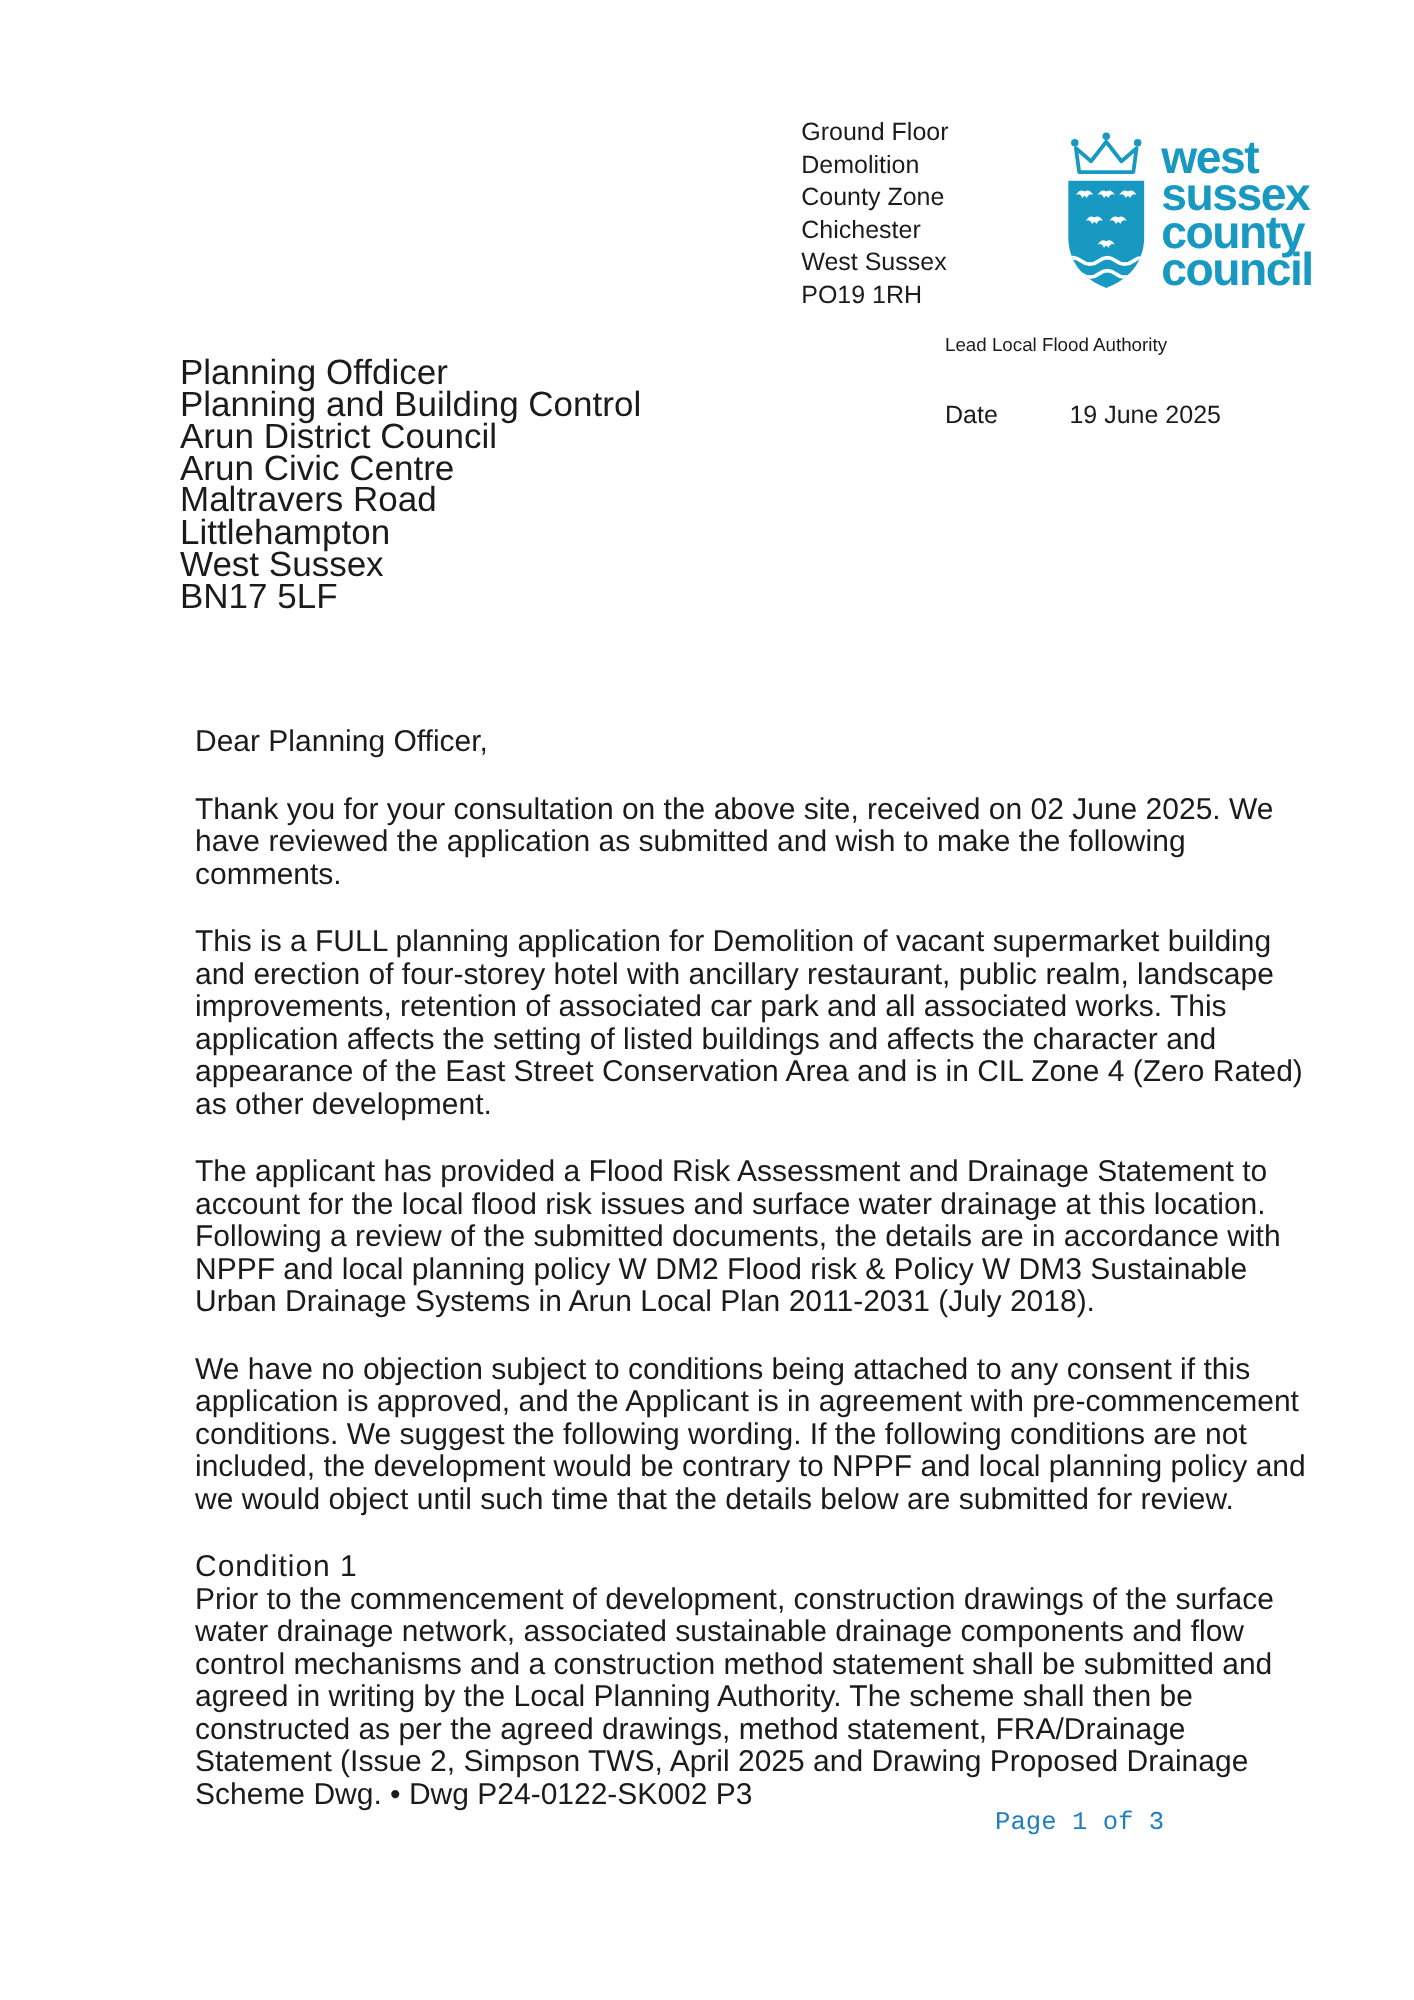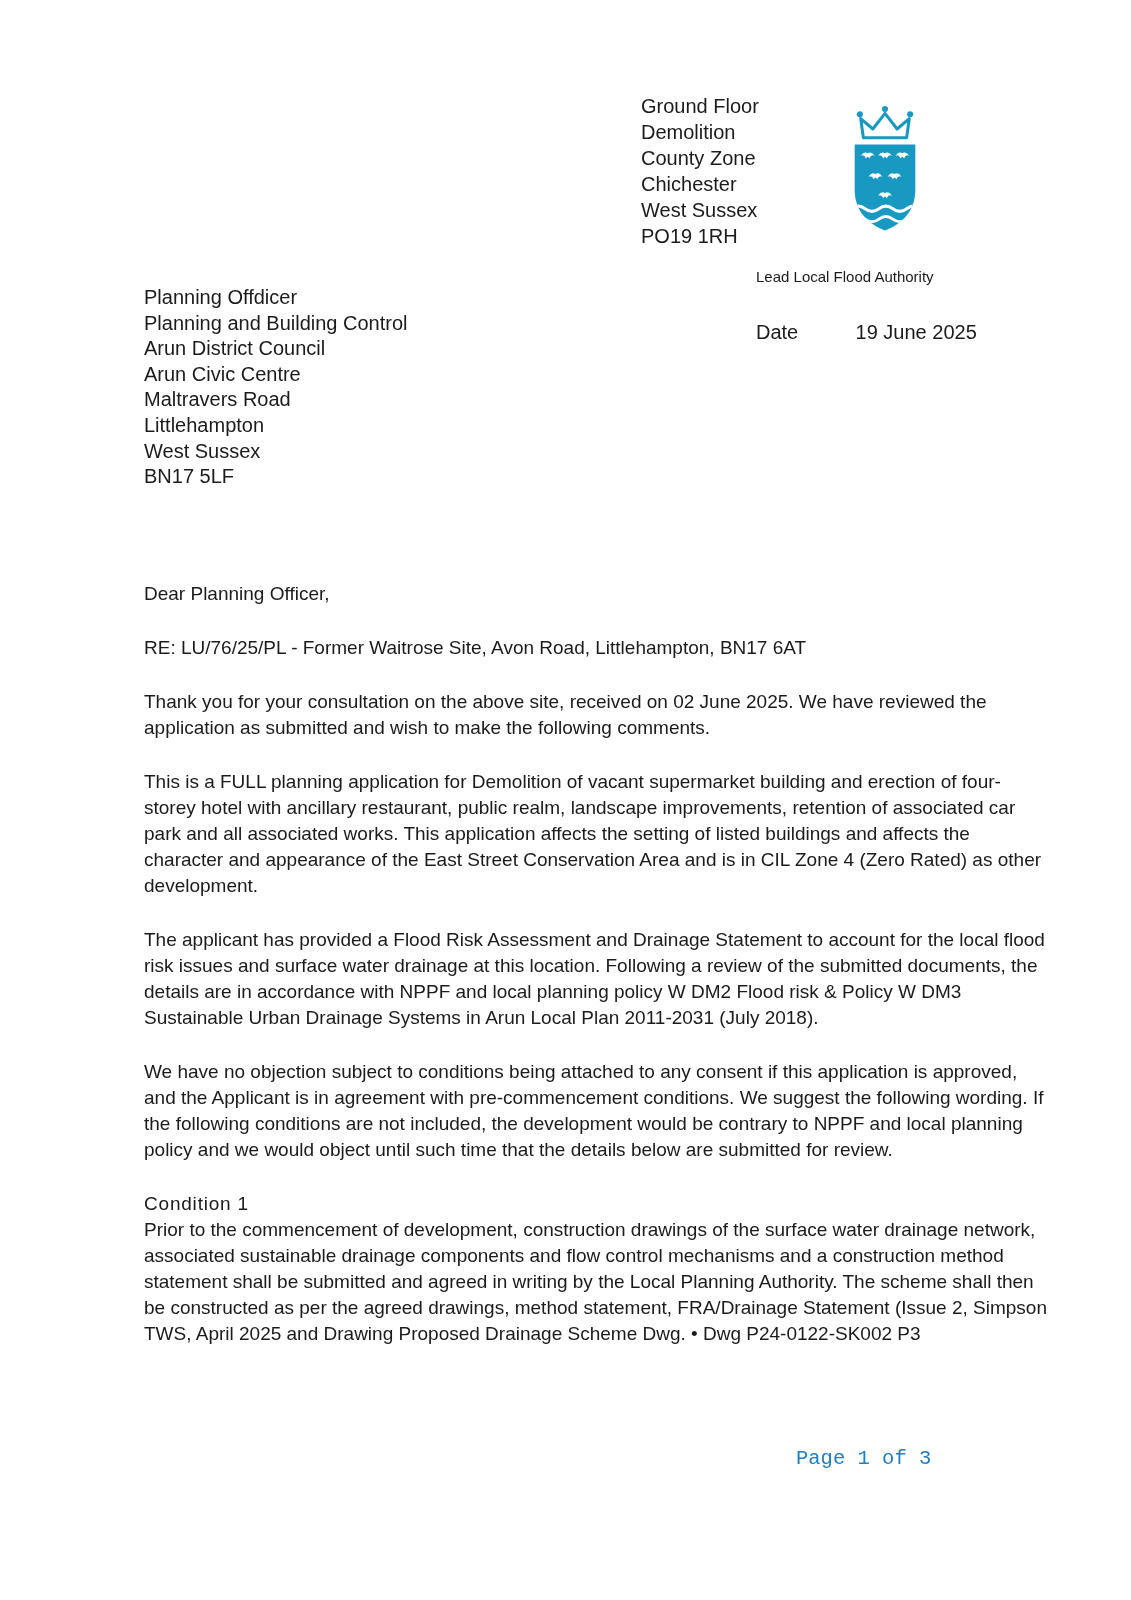--- a/index.html
+++ b/index.html
@@ -68,31 +68,31 @@
     top: 321px;
     font-size: 20px;
   }
   .date-label { display: inline-block; width: 94px; }
 
   
   .recipient {
     position: absolute;
     left: 116px;
     top: 285px;
-    font-size: 20px;
+    font-size: 28px;
     line-height: 25.6px;
   }
 
   
   .body-text {
     position: absolute;
-    left: 116px;
+    left: 128px;
     top: 581px;
     width: 905px;
-    font-size: 19px;
+    font-size: 24px;
     line-height: 26px;
   }
   .body-text p { margin: 0 0 28px 0; }
   .condition-heading { margin-bottom: 0 !important; letter-spacing: 0.8px; }
   .condition-text { margin-top: 0; }
 
   
   .footer {
     position: absolute;
     left: 768px;
@@ -139,20 +139,26 @@
         <use href="#martlet" class="martlet" x="26" y="80"></use>
         <use href="#martlet" class="martlet" x="48" y="80"></use>
         <use href="#martlet" class="martlet" x="37" y="102"></use>
       </g>
 
       <g clip-path="url(#shieldClip)">
         <path class="wave" d="M6,122 Q14,116 22,122 T38,122 T54,122 T70,122 T86,122"></path>
         <path class="wave" d="M6,134 Q14,128 22,134 T38,134 T54,134 T70,134 T86,134"></path>
       </g>
     </svg>
+    <div class="logo-text">
+      <span>west</span>
+      <span>sussex</span>
+      <span>county</span>
+      <span>council</span>
+    </div>
   </div>
 
   <div class="authority">Lead Local Flood Authority</div>
 
   <div class="date-row">
     <span class="date-label">Date</span>
     <span class="date-value">19 June 2025</span>
   </div>
 
   <div class="recipient">
@@ -161,21 +167,20 @@
     <div>Arun District Council</div>
     <div>Arun Civic Centre</div>
     <div>Maltravers Road</div>
     <div>Littlehampton</div>
     <div>West Sussex</div>
     <div>BN17 5LF</div>
   </div>
 
   <div class="body-text">
     <p class="salutation">Dear Planning Officer,</p>
-    <p class="re-line">RE: LU/76/25/PL - Former Waitrose Site, Avon Road, Littlehampton, BN17 6AT</p>
     <p>Thank you for your consultation on the above site, received on 02 June 2025. We have reviewed the application as submitted and wish to make the following comments.</p>
     <p>This is a FULL planning application for Demolition of vacant supermarket building and erection of four-storey hotel with ancillary restaurant, public realm, landscape improvements, retention of associated car park and all associated works. This application affects the setting of listed buildings and affects the character and appearance of the East Street Conservation Area and is in CIL Zone 4 (Zero Rated) as other development.</p>
     <p>The applicant has provided a Flood Risk Assessment and Drainage Statement to account for the local flood risk issues and surface water drainage at this location.  Following a review of the submitted documents, the details are in accordance with NPPF and local planning policy W DM2 Flood risk  &amp; Policy W DM3 Sustainable Urban Drainage Systems in Arun Local Plan 2011-2031 (July 2018).</p>
     <p>We have no objection subject to conditions being attached to any consent if this application is approved, and the Applicant is in agreement with pre-commencement conditions. We suggest the following wording.  If the following conditions are not included, the development would be contrary to NPPF and local planning policy and we would object until such time that the details below are submitted for review.</p>
     <p class="condition-heading">Condition 1</p>
     <p class="condition-text">Prior to the commencement of development, construction drawings of the surface water drainage network, associated sustainable drainage components and flow control mechanisms and a construction method statement shall be submitted and agreed in writing by the Local Planning Authority. The scheme shall then be constructed as per the agreed drawings, method statement, FRA/Drainage Statement (Issue 2, Simpson TWS, April 2025  and Drawing Proposed Drainage Scheme Dwg. • Dwg P24-0122-SK002 P3</p>
   </div>
 
   <div class="footer">Page 1 of 3</div>
 

